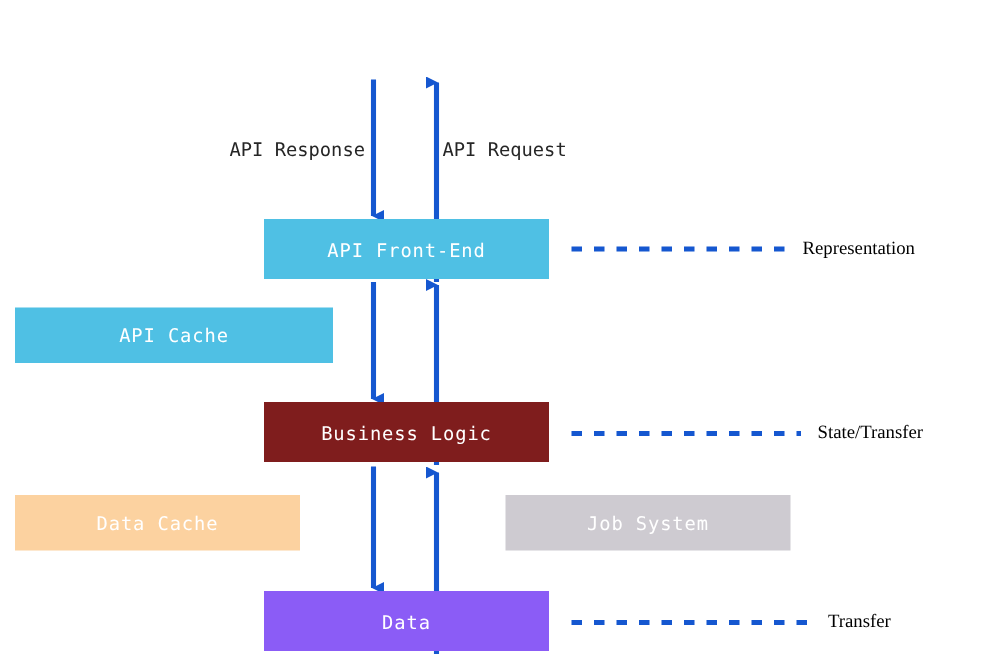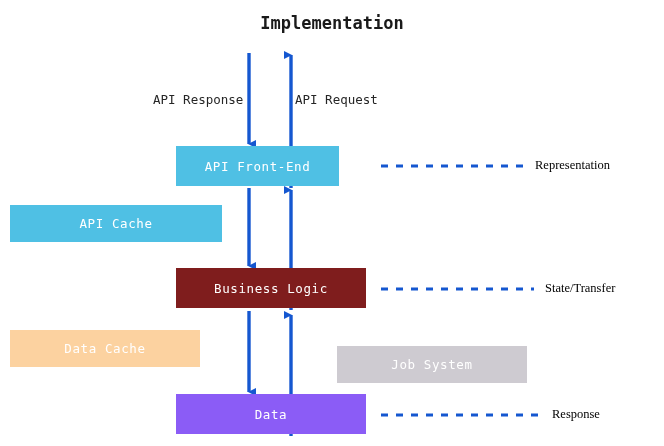--- a/index.html
+++ b/index.html
@@ -61,21 +61,20 @@
     width: 664px;
     height: 446px;
     pointer-events: none;
   }
 </style>
 </head>
 <body>
 
 <div id="canvas">
 
-  <div class="title">Implementation</div>
 
   <svg class="arrow-svg" viewBox="0 0 664 446" xmlns="http://www.w3.org/2000/svg">
     <defs>
       <marker id="head-down" markerWidth="8" markerHeight="8" refX="4" refY="7" orient="auto" markerUnits="userSpaceOnUse">
         <path d="M0,0 L8,0 L4,8 Z" fill="#1557D0"></path>
       </marker>
       <marker id="head-up" markerWidth="8" markerHeight="8" refX="4" refY="7" orient="auto" markerUnits="userSpaceOnUse">
         <path d="M0,0 L8,0 L4,8 Z" fill="#1557D0"></path>
       </marker>
     </defs>
@@ -88,42 +87,42 @@
         <line x1="291" x2="291" y1="436" y2="315" stroke="#1557D0" stroke-width="3.4" marker-end="url(#head-up)"></line>
       </g>
     <g id="dash-group">
         <line x1="381" x2="524" y1="166" y2="166" stroke="#1557D0" stroke-width="3.2" stroke-dasharray="7 8"></line>
         <line x1="381" x2="534" y1="289" y2="289" stroke="#1557D0" stroke-width="3.2" stroke-dasharray="7 8"></line>
         <line x1="381" x2="541" y1="415" y2="415" stroke="#1557D0" stroke-width="3.2" stroke-dasharray="7 8"></line>
       </g>
   </svg>
 
   <div id="node-layer">
-      <div class="node" style="left: 176px; top: 146px; width: 163px; height: 40px; background: rgb(79, 192, 228);">
+      <div class="node" style="left: 176px; top: 146px; width: 190px; height: 40px; background: rgb(79, 192, 228);">
         <span>API Front-End</span>
       </div>
       <div class="node" style="left: 10px; top: 205px; width: 212px; height: 37px; background: rgb(79, 192, 228);">
         <span>API Cache</span>
       </div>
       <div class="node" style="left: 176px; top: 268px; width: 190px; height: 40px; background: #7f1d1d; text-align: center;">
         <span>Business Logic</span>
       </div>
       <div class="node" style="left: 10px; top: 330px; width: 190px; height: 37px; background: rgb(252, 210, 160);">
         <span>Data Cache</span>
       </div>
-      <div class="node" style="left: 337px; top: 330px; width: 190px; height: 37px; background: rgb(206, 203, 209); margin-top: 16px;">
+      <div class="node" style="left: 337px; top: 330px; width: 190px; height: 37px; background: rgb(206, 203, 209);">
         <span>Job System</span>
       </div>
       <div class="node" style="left: 176px; top: 394px; width: 190px; height: 40px; background: #8b5cf6;">
         <span>Data</span>
       </div>
     </div>
   <div id="flow-label-layer">
       <div class="edge-label" style="left: 153px; top: 92px;">API Response</div>
       <div class="edge-label" style="left: 295px; top: 92px;">API Request</div>
     </div>
   <div id="side-label-layer">
       <div class="side-label" style="left: 535px; top: 158px;">Representation</div>
       <div class="side-label" style="left: 545px; top: 281px;">State/Transfer</div>
-      <div class="side-label" style="left: 552px; top: 407px;">Response</div>
+      <div class="side-label" style="left: 552px; top: 407px;">Transfer</div>
     </div>
 
 </div>
 
 </body></html>

